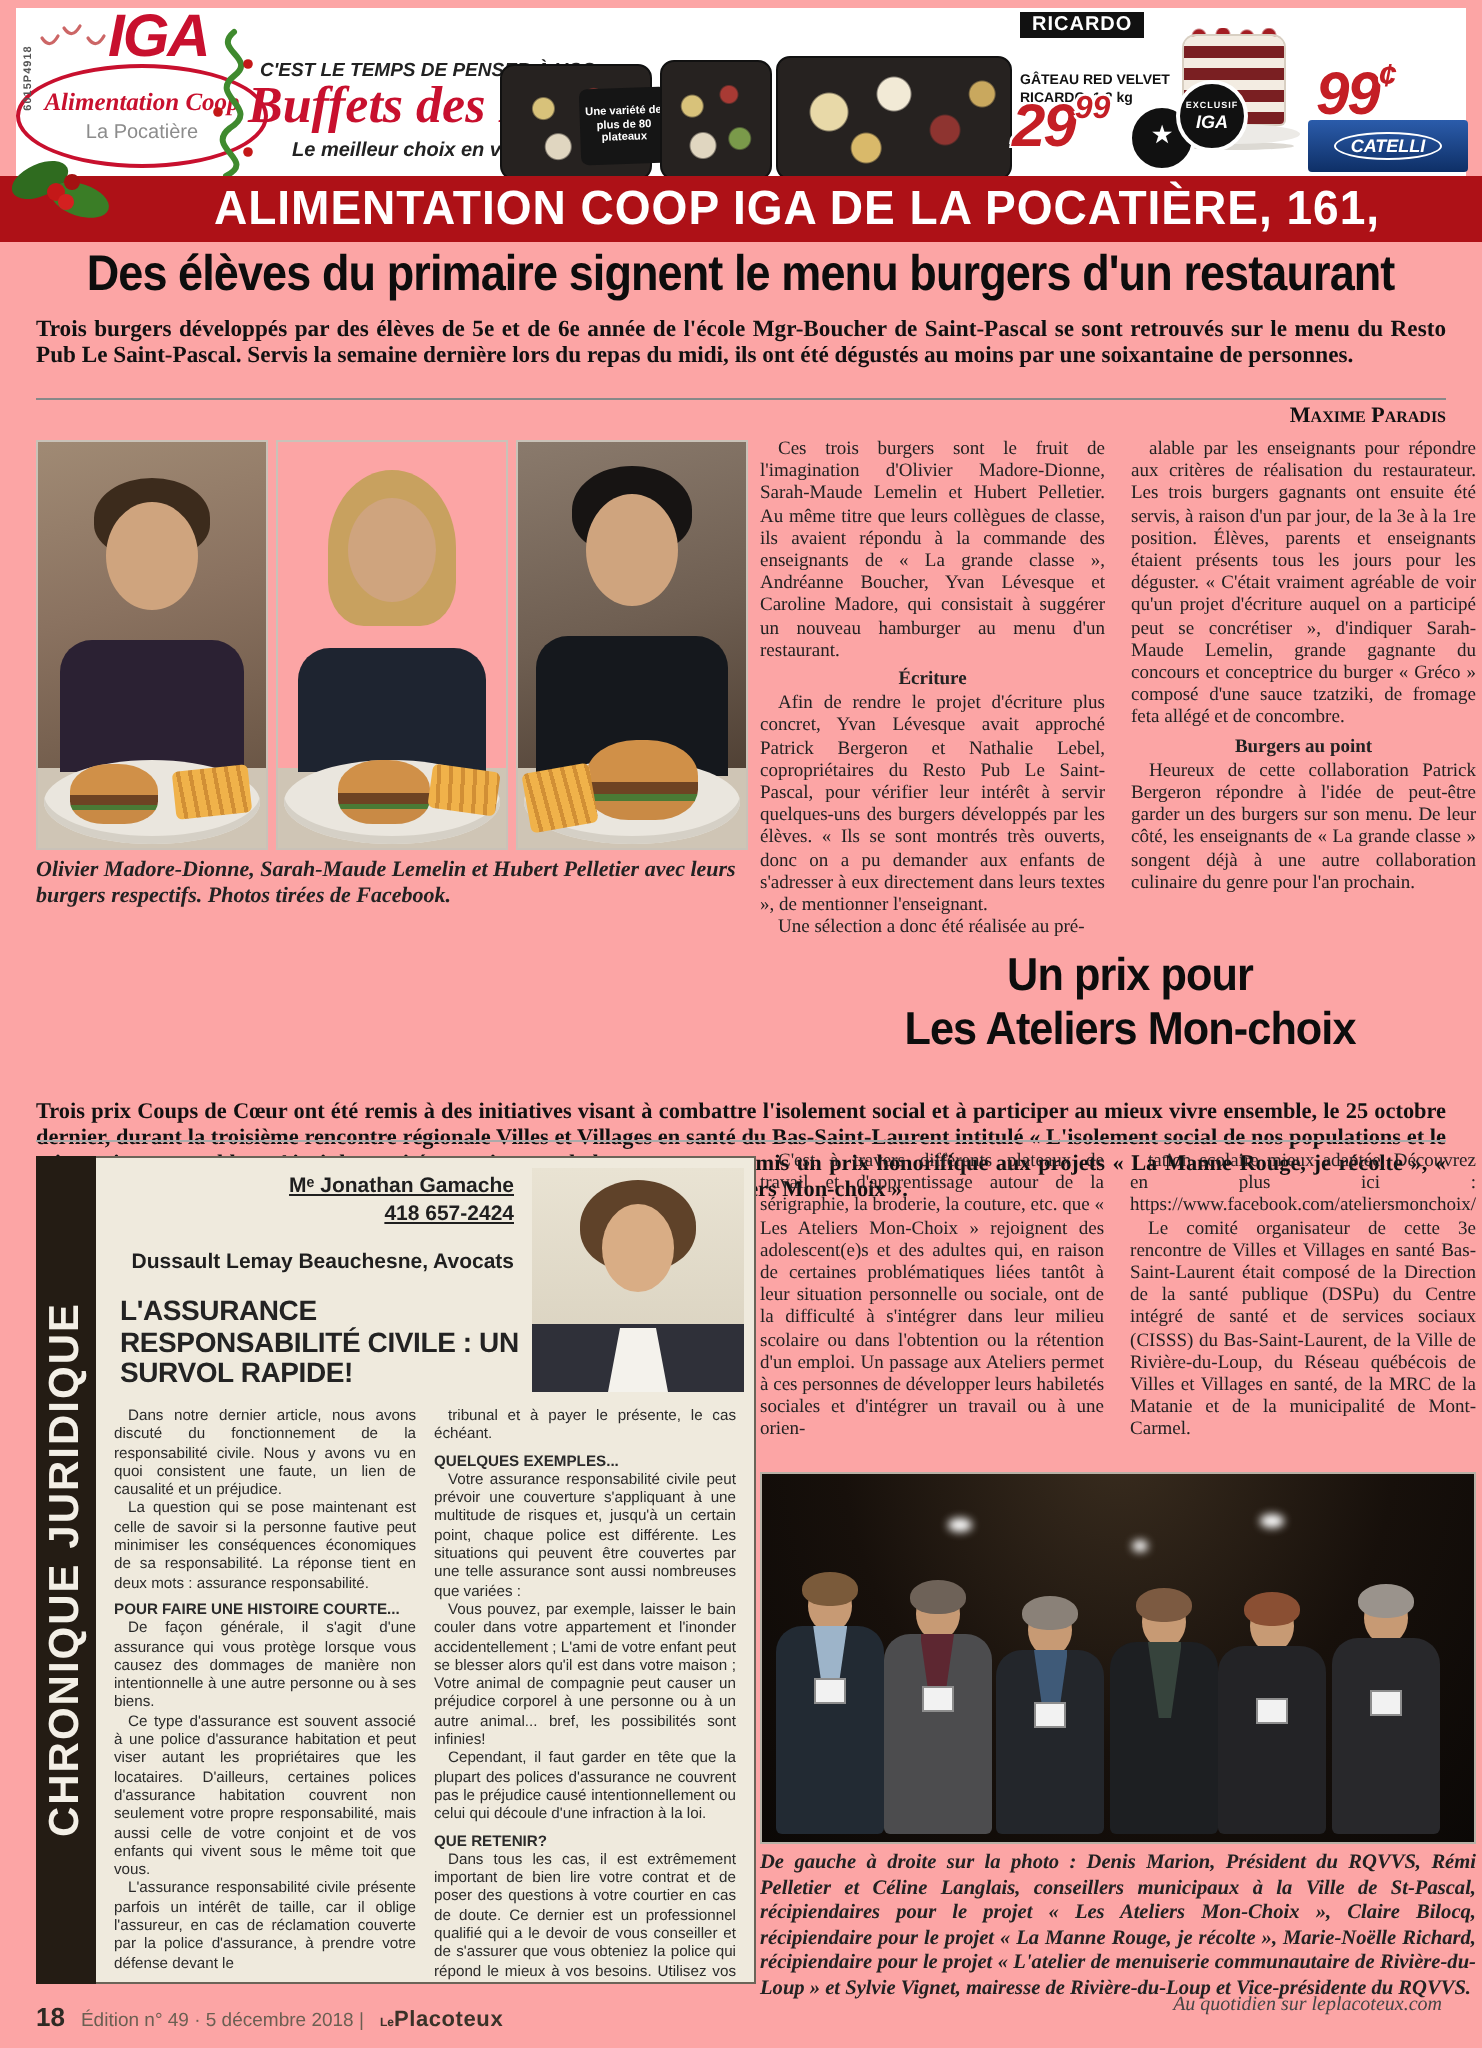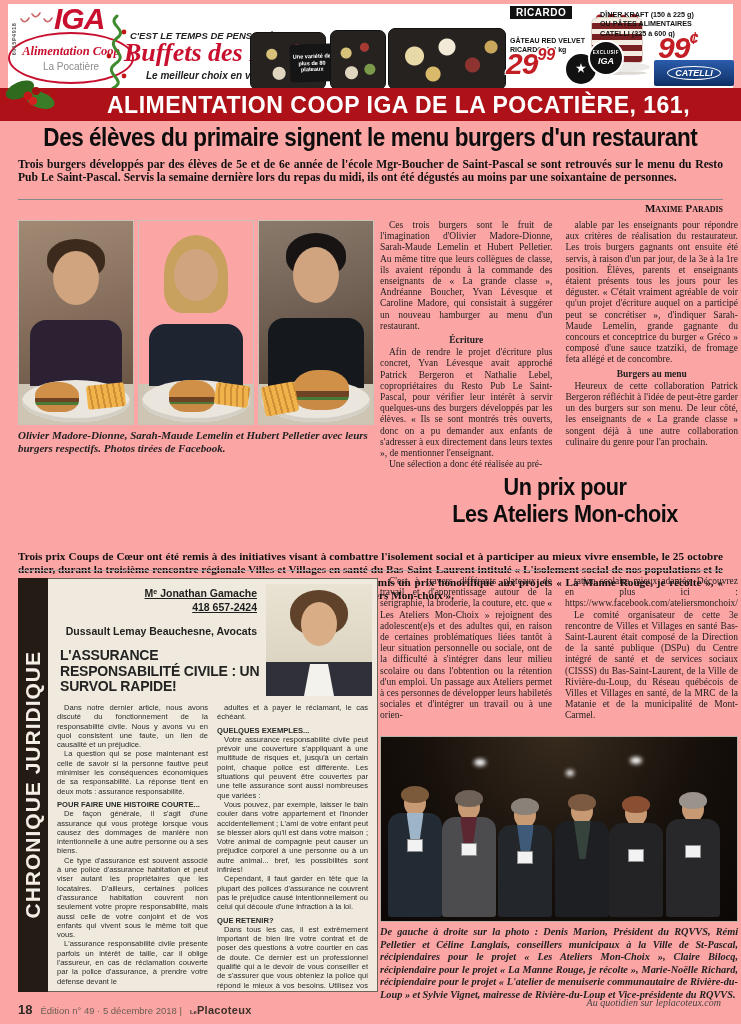--- a/index.html
+++ b/index.html
@@ -190,25 +190,20 @@
       <div class="layers"></div>
       <div class="stand"></div>
     </div>
     <div class="badge-circle" id="badge-star">
         <span>★</span>
       </div>
     <div class="badge-circle" id="badge-iga">
       <span class="b1">EXCLUSIF</span>
       <span class="b2">IGA</span>
     </div>
-    <div class="pasta-desc">
-      <div>DÎNER KRAFT (150 à 225 g)</div>
-      <div>OU PÂTES ALIMENTAIRES</div>
-      <div>CATELLI (325 à 600 g)</div>
-    </div>
     <div class="big-price" id="price-pasta"><span>99</span><sup>¢</sup></div>
     <div class="catelli-box">
         <span>CATELLI</span>
       </div>
   </div>
   <div class="side-code">6015P4918</div>
 
   <div id="store-strip">
     <span class="strip-text">ALIMENTATION COOP IGA DE LA POCATIÈRE, 161,</span>
   </div>
@@ -260,22 +255,22 @@
 
   <div class="article-cols" id="a1-cols">
     <div class="col">
       <p>Ces trois burgers sont le fruit de l'imagination d'Olivier Madore-Dionne, Sarah-Maude Lemelin et Hubert Pelletier. Au même titre que leurs collègues de classe, ils avaient répondu à la commande des enseignants de « La grande classe », Andréanne Boucher, Yvan Lévesque et Caroline Madore, qui consistait à suggérer un nouveau hamburger au menu d'un restaurant.</p>
       <p class="subhead">Écriture</p>
       <p>Afin de rendre le projet d'écriture plus concret, Yvan Lévesque avait approché Patrick Bergeron et Nathalie Lebel, copropriétaires du Resto Pub Le Saint-Pascal, pour vérifier leur intérêt à servir quelques-uns des burgers développés par les élèves. « Ils se sont montrés très ouverts, donc on a pu demander aux enfants de s'adresser à eux directement dans leurs textes », de mentionner l'enseignant.</p>
       <p>Une sélection a donc été réalisée au pré-</p>
     </div>
     <div class="col">
       <p>alable par les enseignants pour répondre aux critères de réalisation du restaurateur. Les trois burgers gagnants ont ensuite été servis, à raison d'un par jour, de la 3e à la 1re position. Élèves, parents et enseignants étaient présents tous les jours pour les déguster. « C'était vraiment agréable de voir qu'un projet d'écriture auquel on a participé peut se concrétiser », d'indiquer Sarah-Maude Lemelin, grande gagnante du concours et conceptrice du burger « Gréco » composé d'une sauce tzatziki, de fromage feta allégé et de concombre.</p>
-      <p class="subhead">Burgers au menu</p>
-      <p>Heureux de cette collaboration Patrick Bergeron réfléchit à l'idée de peut-être garder un des burgers sur son menu. De leur côté, les enseignants de « La grande classe » songent déjà à une autre collaboration culinaire du genre pour l'an prochain.</p>
+      <p class="subhead">Burgers au point</p>
+      <p>Heureux de cette collaboration Patrick Bergeron répondre à l'idée de peut-être garder un des burgers sur son menu. De leur côté, les enseignants de « La grande classe » songent déjà à une autre collaboration culinaire du genre pour l'an prochain.</p>
     </div>
   </div>
 
   <div class="headline2">
     <span class="h2a">Un prix pour</span>
     <span class="h2b">Les Ateliers Mon-choix</span>
   </div>
   <div class="lead" id="lead-2">Trois prix Coups de Cœur ont été remis à des initiatives visant à combattre l'isolement social et à participer au mieux vivre ensemble, le 25 octobre dernier, durant la troisième rencontre régionale Villes et Villages en santé du Bas-Saint-Laurent intitulé « L'isolement social de nos populations et le mieux vivre ensemble ». Ainsi, le comité organisateur de la rencontre a remis un prix honorifique aux projets « La Manne Rouge, je récolte », « l'Atelier de menuiserie communautaire de Rivière-du-Loup » et « Les Ateliers Mon-choix ».</div>
   <div class="rule" id="rule-2"></div>
 
@@ -370,21 +365,21 @@
       <div class="legal-cols">
         <div class="legal-col">
           <p>Dans notre dernier article, nous avons discuté du fonctionnement de la responsabilité civile. Nous y avons vu en quoi consistent une faute, un lien de causalité et un préjudice.</p>
           <p>La question qui se pose maintenant est celle de savoir si la personne fautive peut minimiser les conséquences économiques de sa responsabilité. La réponse tient en deux mots : assurance responsabilité.</p>
           <p class="lh">POUR FAIRE UNE HISTOIRE COURTE...</p>
           <p>De façon générale, il s'agit d'une assurance qui vous protège lorsque vous causez des dommages de manière non intentionnelle à une autre personne ou à ses biens.</p>
           <p>Ce type d'assurance est souvent associé à une police d'assurance habitation et peut viser autant les propriétaires que les locataires. D'ailleurs, certaines polices d'assurance habitation couvrent non seulement votre propre responsabilité, mais aussi celle de votre conjoint et de vos enfants qui vivent sous le même toit que vous.</p>
           <p>L'assurance responsabilité civile présente parfois un intérêt de taille, car il oblige l'assureur, en cas de réclamation couverte par la police d'assurance, à prendre votre défense devant le</p>
         </div>
         <div class="legal-col">
-          <p>adultes et à payer le réclamant, le cas échéant.</p>
+          <p>tribunal et à payer le présente, le cas échéant.</p>
           <p class="lh">QUELQUES EXEMPLES...</p>
           <p>Votre assurance responsabilité civile peut prévoir une couverture s'appliquant à une multitude de risques et, jusqu'à un certain point, chaque police est différente. Les situations qui peuvent être couvertes par une telle assurance sont aussi nombreuses que variées :</p>
           <p>Vous pouvez, par exemple, laisser le bain couler dans votre appartement et l'inonder accidentellement ; L'ami de votre enfant peut se blesser alors qu'il est dans votre maison ; Votre animal de compagnie peut causer un préjudice corporel à une personne ou à un autre animal... bref, les possibilités sont infinies!</p>
           <p>Cependant, il faut garder en tête que la plupart des polices d'assurance ne couvrent pas le préjudice causé intentionnellement ou celui qui découle d'une infraction à la loi.</p>
           <p class="lh">QUE RETENIR?</p>
           <p>Dans tous les cas, il est extrêmement important de bien lire votre contrat et de poser des questions à votre courtier en cas de doute. Ce dernier est un professionnel qualifié qui a le devoir de vous conseiller et de s'assurer que vous obteniez la police qui répond le mieux à vos besoins. Utilisez vos ressources!</p>
         </div>
       </div>
     </div>
   </div>

